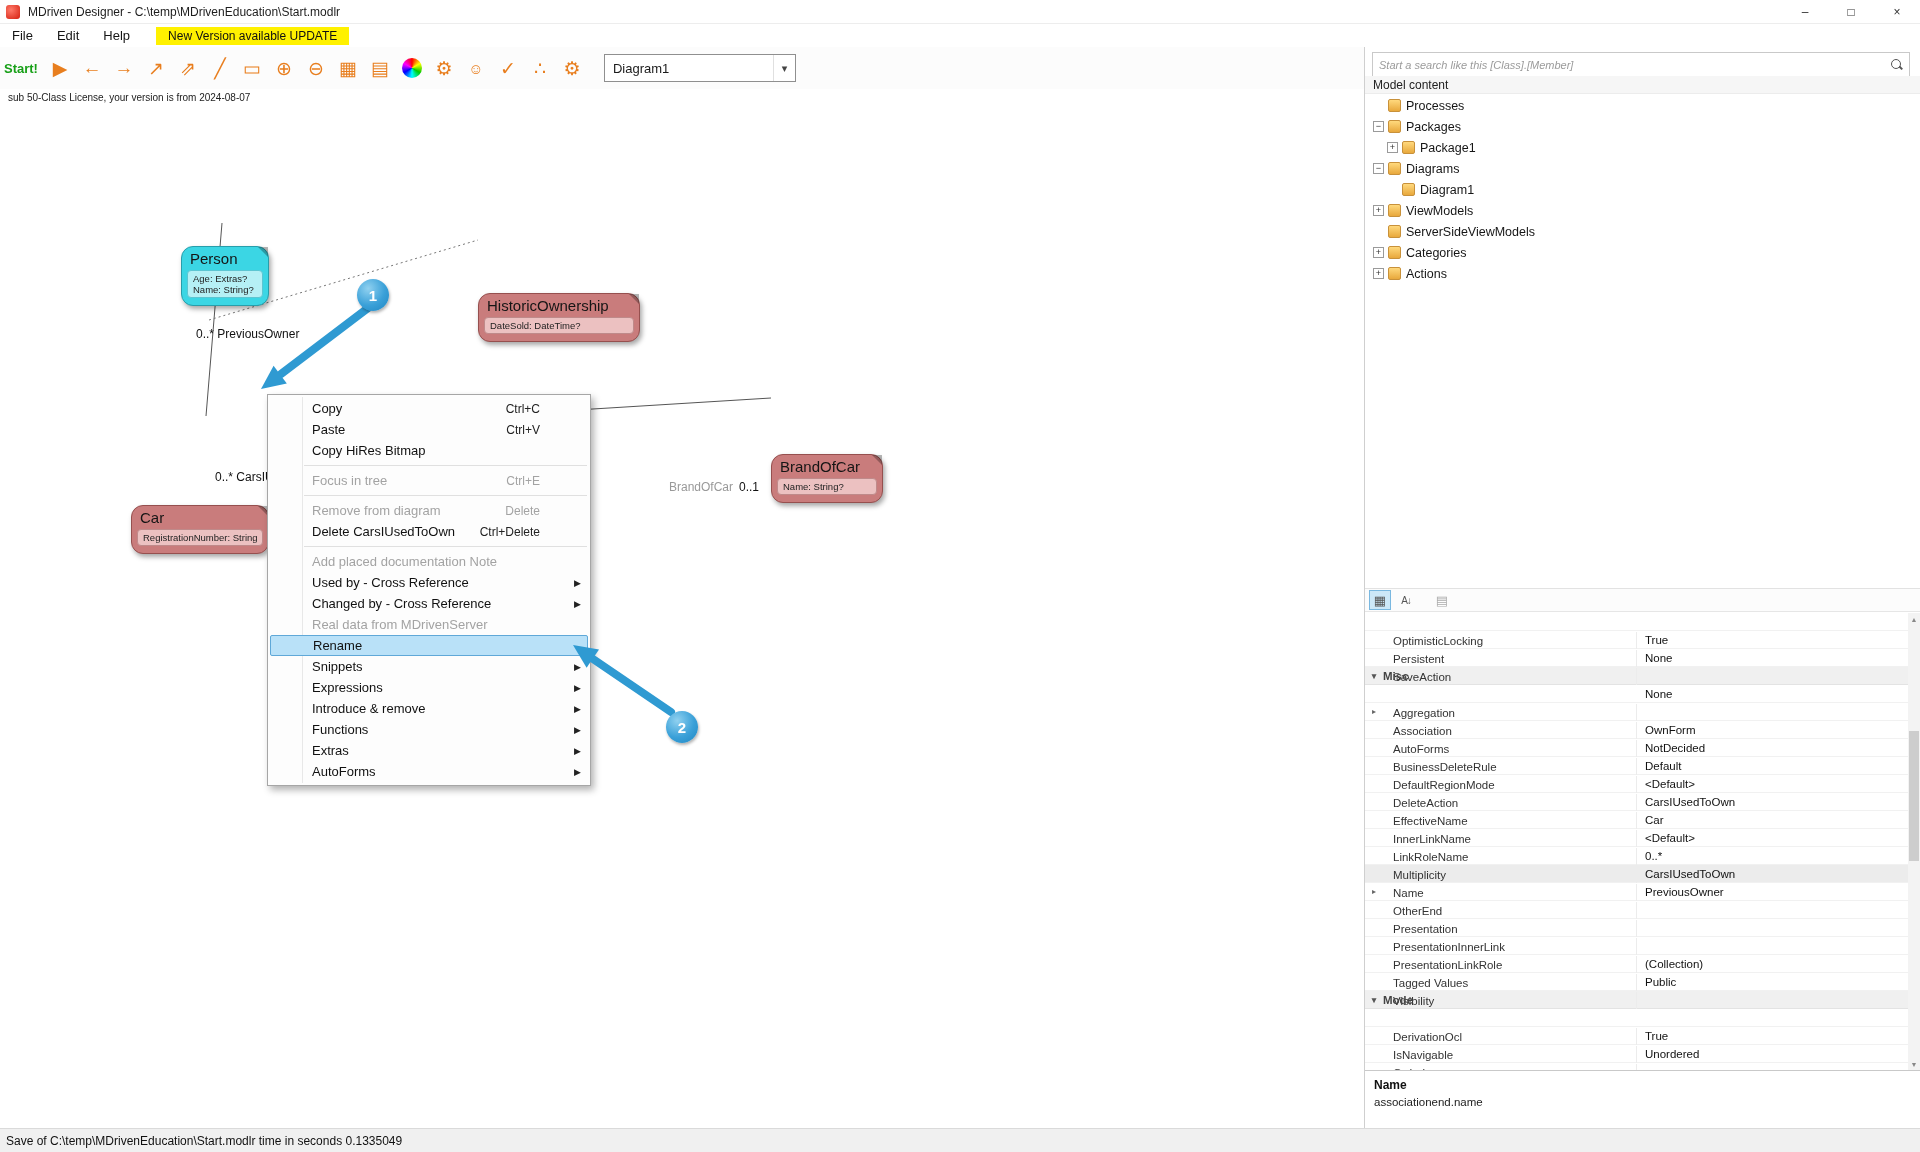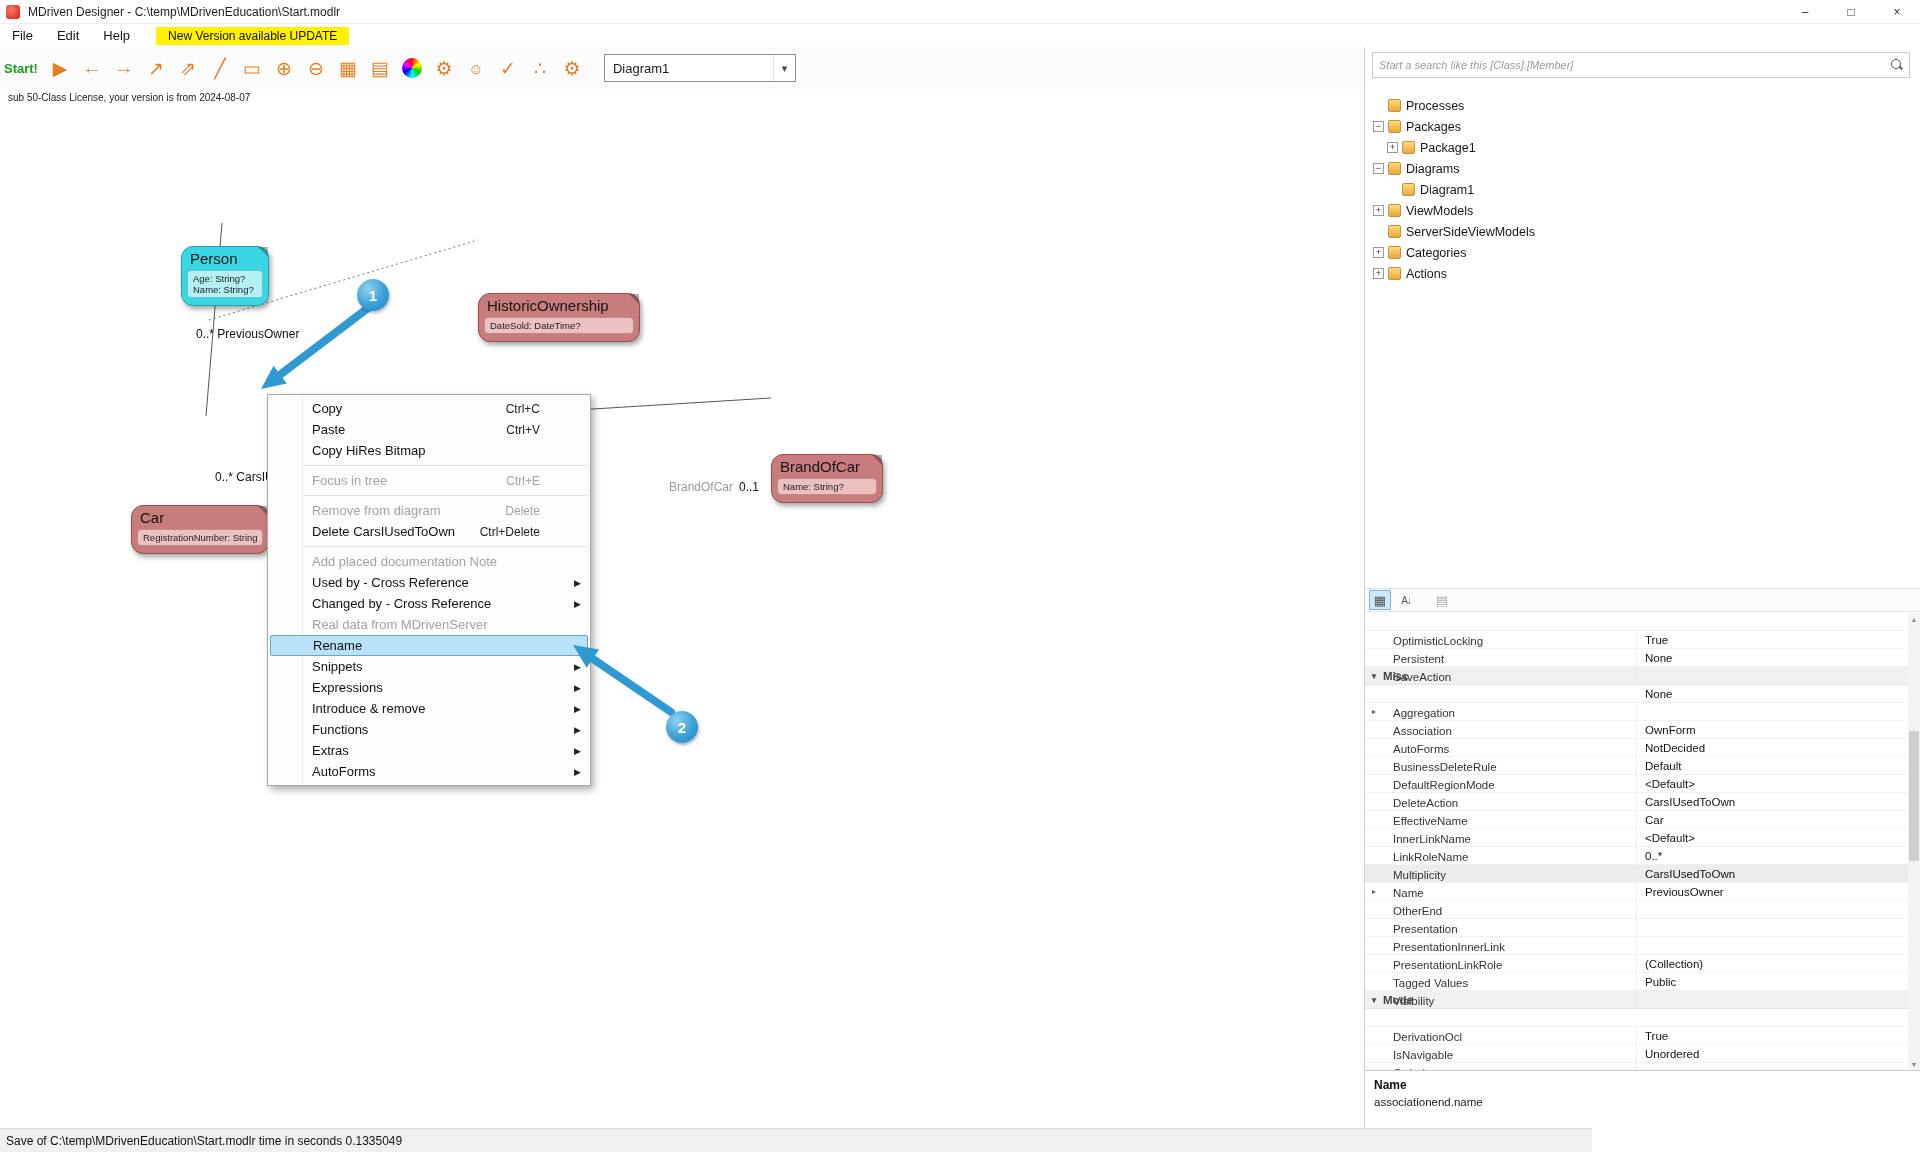--- a/index.html
+++ b/index.html
@@ -140,21 +140,21 @@
             display:flex; align-items:center; justify-content:center; }
   .pg-scroll .up { top:0; } .pg-scroll .down { bottom:0; }
   .pg-thumb { position:absolute; left:1px; width:10px; top:118px; height:130px; background:#cdcdcd; }
 
   .pg-desc { position:absolute; left:0; right:0; top:1023px; bottom:0; background:#fff;
              border-top:1px solid #c9c9c9; padding:7px 9px; }
   .pg-desc .t { font-size:12px; font-weight:bold; color:#111; }
   .pg-desc .d { font-size:11.5px; color:#222; margin-top:4px; }
 
   
-  .statusbar { position:absolute; left:0; bottom:0; width:1592px; height:24px; background:#f0f0f0;
+  .statusbar { position:absolute; left:0; bottom:0; width:1920px; height:24px; background:#f0f0f0;
                border-top:1px solid #dadada; display:flex; align-items:center; padding-left:6px;
                font-size:12px; color:#111; z-index:20; }
 </style>
 </head>
 <body>
 
 <div class="titlebar">
   <span class="app-icon"></span>
   <span class="title-text">MDriven Designer - C:\temp\MDrivenEducation\Start.modlr</span>
   <div class="win-controls">
@@ -204,21 +204,21 @@
   <svg id="diagram-lines" width="1364" height="1039" viewBox="0 89 1364 1039">
     <line x1="222" y1="223" x2="206" y2="416" stroke="#555" stroke-width="1"></line>
     <line x1="209" y1="320" x2="478" y2="240" stroke="#777" stroke-width="1" stroke-dasharray="2,3"></line>
     <line x1="269" y1="429" x2="771" y2="398" stroke="#555" stroke-width="1"></line>
   </svg>
 
   <div class="uml cyan" id="box-person">
     <span class="fold"></span>
     <div class="uml-title">Person</div>
     <div class="uml-attrs">
-      <div>Age: String?</div>
+      <div>Age: Extras?</div>
       <div>Name: String?</div>
     </div>
   </div>
 
   <div class="uml red" id="box-historic">
     <span class="fold"></span>
     <div class="uml-title">HistoricOwnership</div>
     <div class="uml-attrs">
       <div>DateSold: DateTime?</div>
     </div>
@@ -331,20 +331,21 @@
   </g>
 </svg>
 <div class="marker" id="marker-1">1</div>
 <div class="marker" id="marker-2">2</div>
 
 <div id="side">
   <div class="search-box">
     <span class="search-placeholder">Start a search like this [Class].[Member]</span>
     <span class="search-icon"></span>
   </div>
+  <div class="model-header">Model content</div>
   <div id="tree">
       <div class="tree-item" style="padding-left: 8px;">
         <span class="tree-spacer"></span>
         <span class="tree-icon"></span>
         <span>Processes</span>
       </div>
       <div class="tree-item" style="padding-left: 8px;">
         <span class="tree-exp">−</span>
         <span class="tree-icon"></span>
         <span>Packages</span>

